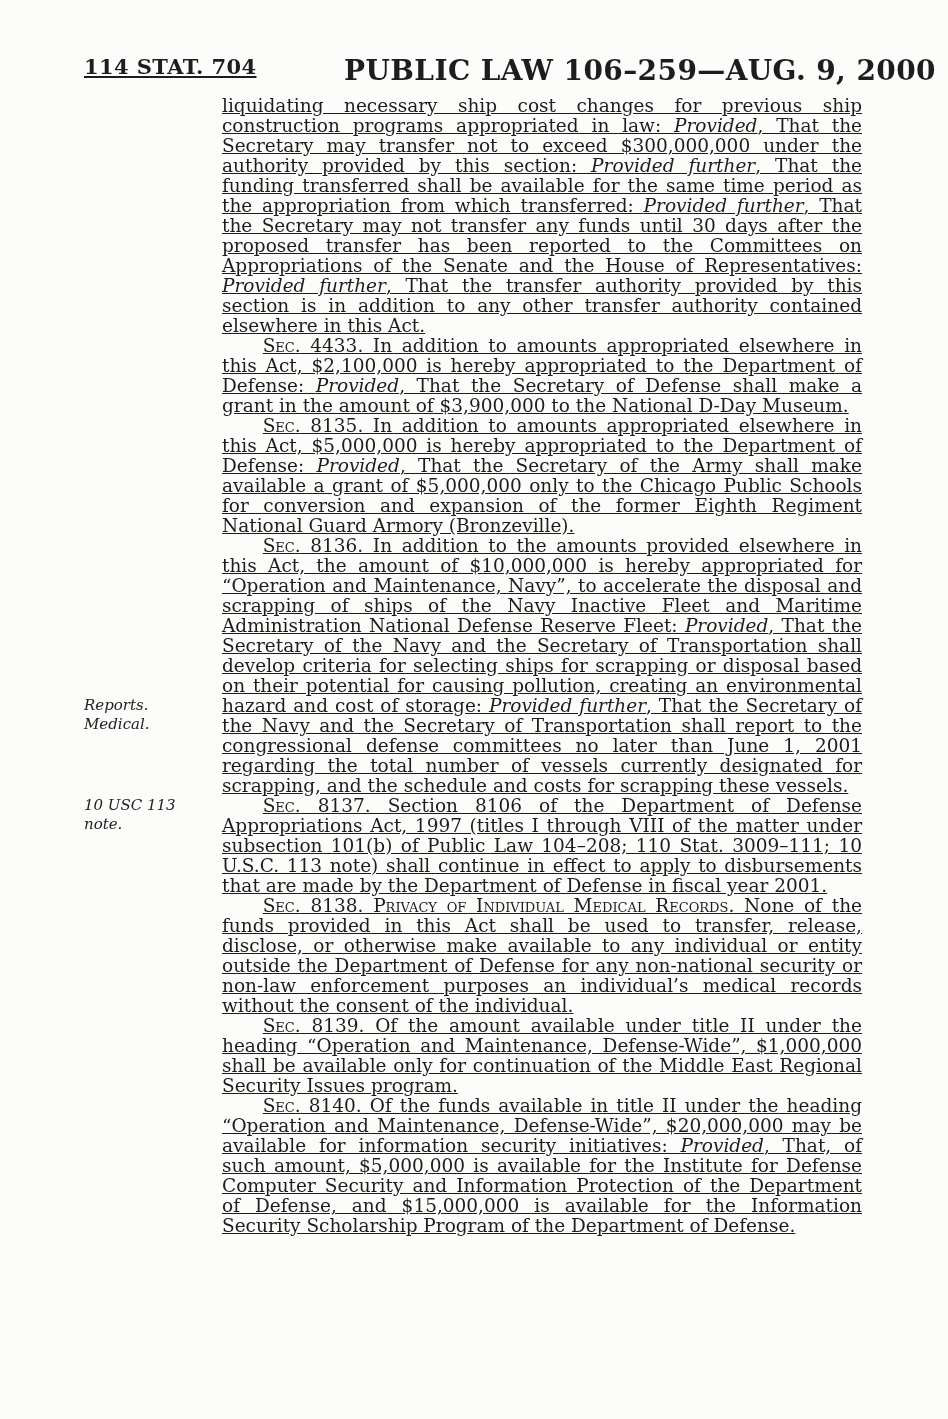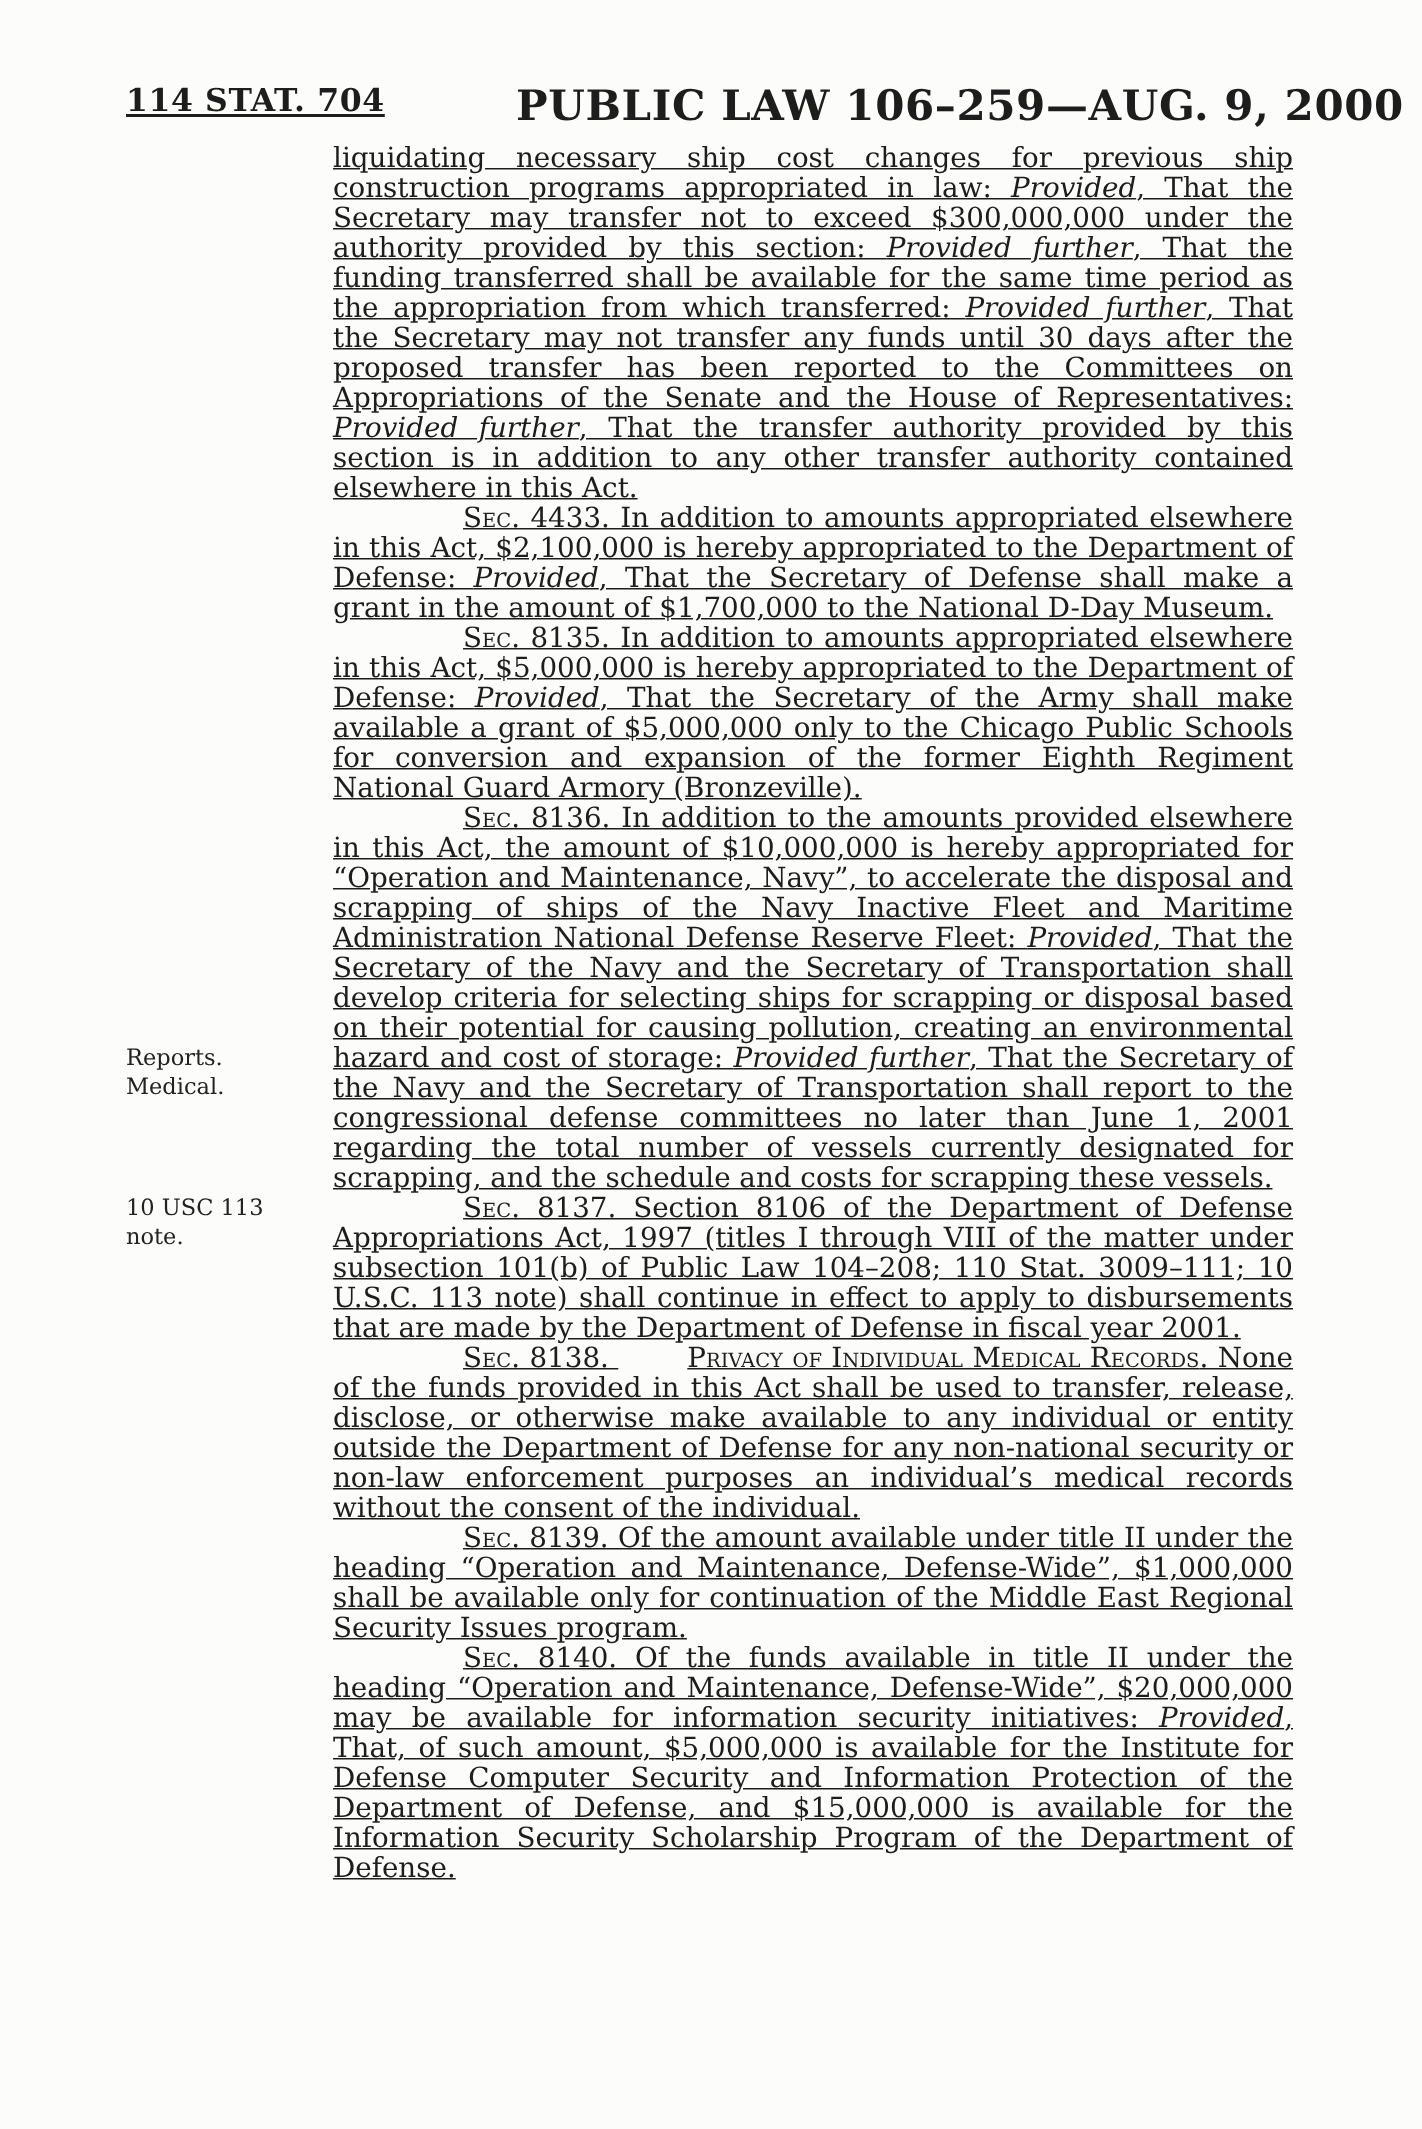--- a/index.html
+++ b/index.html
@@ -50,46 +50,47 @@
   p.para {
     margin: 0;
     padding: 0;
     text-indent: 2.2em;
     text-decoration: underline;
   }
   p.para.no-indent {
     text-indent: 0;
   }
   .it { font-style: italic; }
-  .sc { font-variant: small-caps; margin-left: 46px; }
+  .sc { font-variant: small-caps; }
   .margin-note {
     position: absolute;
     left: -138px;
     width: 132px;
     font-size: 15px;
     line-height: 19px;
     text-align: left;
     text-indent: 0;
     color: #222222;
+    font-style: italic;
   }
 </style>
 </head>
 <body>
 
 <div class="page">
   <div class="page-header">
     <span class="stat">114 STAT. 704</span>
     <span class="law">PUBLIC LAW 106–259—AUG. 9, 2000</span>
   </div>
   <main class="body-col" id="body-col">
       <div class="para-wrap">
         <p class="para no-indent"><span>liquidating necessary ship cost changes for previous ship construction programs appropriated in law: </span><span class="it">Provided</span><span>, That the Secretary may transfer not to exceed $300,000,000 under the authority provided by this section: </span><span class="it">Provided further</span><span>, That the funding transferred shall be available for the same time period as the appropriation from which transferred: </span><span class="it">Provided further</span><span>, That the Secretary may not transfer any funds until 30 days after the proposed transfer has been reported to the Committees on Appropriations of the Senate and the House of Representatives: </span><span class="it">Provided further</span><span>, That the transfer authority provided by this section is in addition to any other transfer authority contained elsewhere in this Act.</span></p>
       </div>
       <div class="para-wrap">
-        <p class="para"><span class="sc">Sec.</span><span> 4433. In addition to amounts appropriated elsewhere in this Act, $2,100,000 is hereby appropriated to the Department of Defense: </span><span class="it">Provided</span><span>, That the Secretary of Defense shall make a grant in the amount of $1,700,000 to the National D-Day Museum.</span></p>
+        <p class="para"><span class="sc">Sec.</span><span> 4433. In addition to amounts appropriated elsewhere in this Act, $2,100,000 is hereby appropriated to the Department of Defense: </span><span class="it">Provided</span><span>, That the Secretary of Defense shall make a grant in the amount of $3,900,000 to the National D-Day Museum.</span></p>
       </div>
       <div class="para-wrap">
         <p class="para"><span class="sc">Sec.</span><span> 8135. In addition to amounts appropriated elsewhere in this Act, $5,000,000 is hereby appropriated to the Department of Defense: </span><span class="it">Provided</span><span>, That the Secretary of the Army shall make available a grant of $5,000,000 only to the Chicago Public Schools for conversion and expansion of the former Eighth Regiment National Guard Armory (Bronzeville).</span></p>
       </div>
       <div class="para-wrap">
         <p class="para"><span class="sc">Sec.</span><span> 8136. In addition to the amounts provided elsewhere in this Act, the amount of $10,000,000 is hereby appropriated for “Operation and Maintenance, Navy”, to accelerate the disposal and scrapping of ships of the Navy Inactive Fleet and Maritime Administration National Defense Reserve Fleet: </span><span class="it">Provided</span><span>, That the Secretary of the Navy and the Secretary of Transportation shall develop criteria for selecting ships for scrapping or disposal based on their potential for causing pollution, creating an environmental hazard and cost of storage: </span><span class="it">Provided further</span><span>, That the Secretary of the Navy and the Secretary of Transportation shall report to the congressional defense committees no later than June 1, 2001 regarding the total number of vessels currently designated for scrapping, and the schedule and costs for scrapping these vessels.</span></p>
         <div class="margin-note" style="top: 160px;">
           <div>Reports.</div>
           <div>Medical.</div>
         </div>

